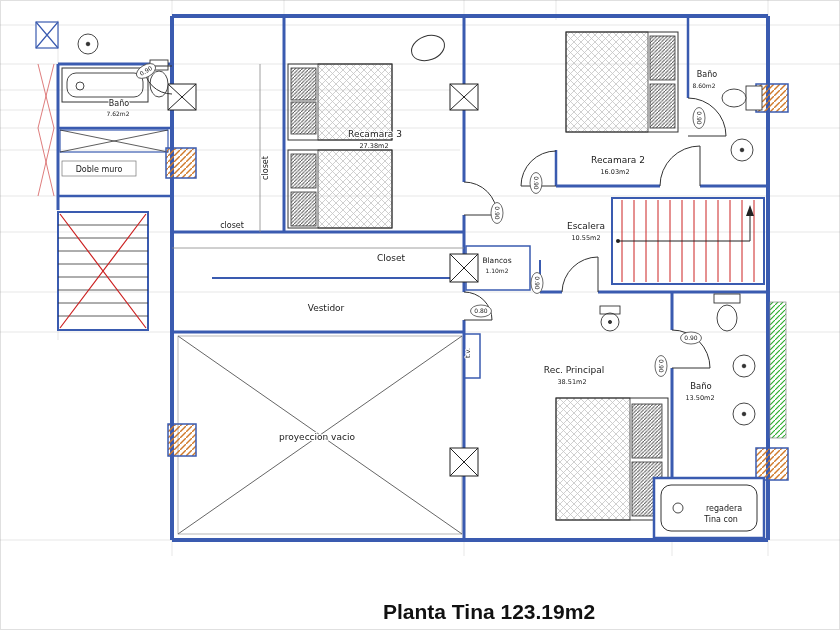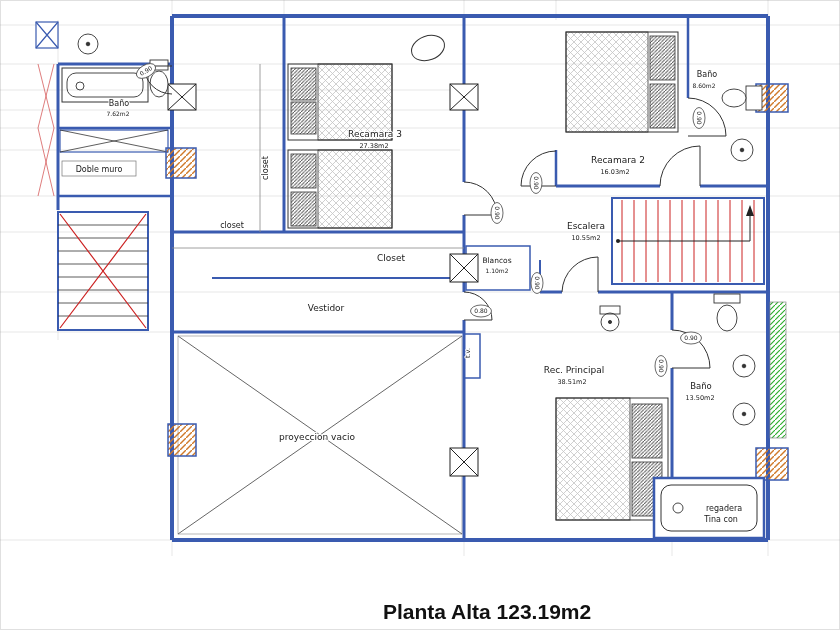--- a/index.html
+++ b/index.html
@@ -296,13 +296,13 @@
     <text x="586" y="240" font-size="6.5" text-anchor="middle">10.55m2</text>
     <text x="574" y="373" font-size="9" text-anchor="middle">Rec. Principal</text>
     <text x="572" y="384" font-size="6.5" text-anchor="middle">38.51m2</text>
     <text x="701" y="389" font-size="8.5" text-anchor="middle">Baño</text>
     <text x="700" y="400" font-size="6.5" text-anchor="middle">13.50m2</text>
     <text x="724" y="511" font-size="8" text-anchor="middle">regadera</text>
     <text x="721" y="522" font-size="8" text-anchor="middle">Tina con</text>
   </g>
 </svg>
 
-<div class="title">Planta Alta 123.19m2</div>
+<div class="title">Planta Tina 123.19m2</div>
 
 </body></html>

